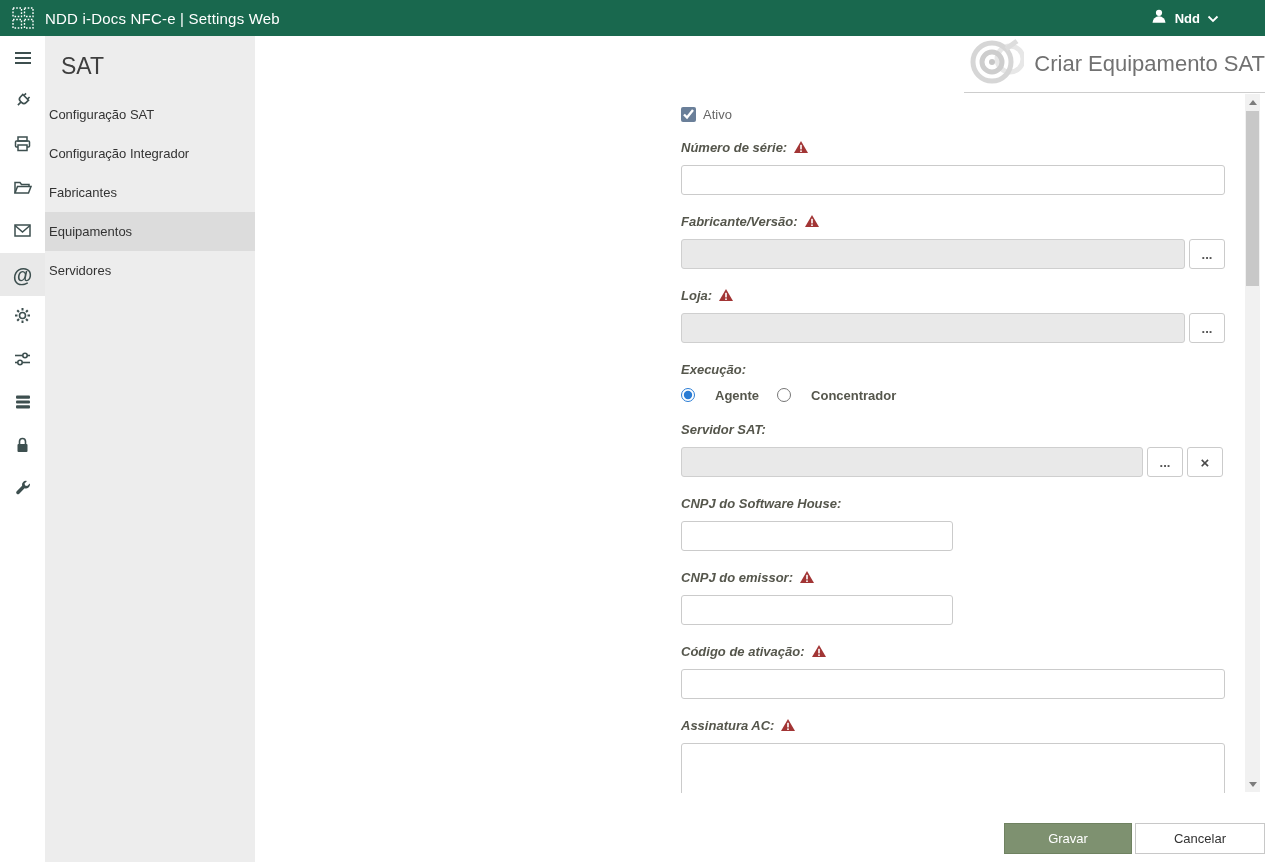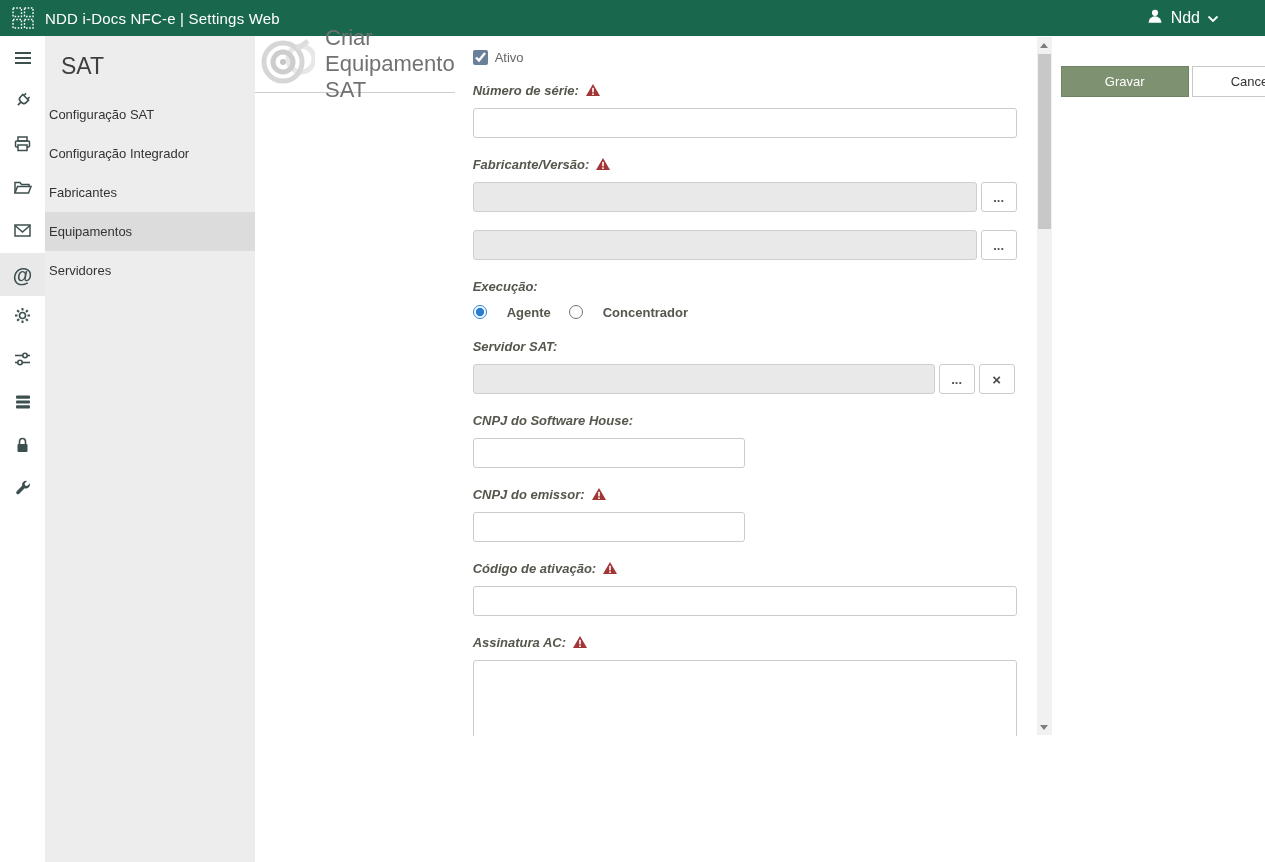--- a/index.html
+++ b/index.html
@@ -10,39 +10,39 @@
   }
   *{margin:0;padding:0;box-sizing:border-box;}
   html,body{width:1265px;height:862px;overflow:hidden;}
   body{font-family:"Liberation Sans",sans-serif;background:#fff;color:#333;}
 
   
   .topbar{height:36px;background:var(--topbar-green);display:flex;align-items:center;padding:0 12px;color:#fff;}
   .topbar-logo{width:22px;height:22px;margin-right:11px;flex:0 0 auto;}
   .topbar-title{font-size:15px;letter-spacing:.2px;}
   .topbar-right{margin-left:auto;display:flex;align-items:center;gap:7px;padding-right:34px;cursor:pointer;}
-  .topbar-user{font-size:16px;}
+  .topbar-user{font-size:13px;font-weight:bold;}
 
   
   .shell{display:flex;height:826px;}
 
   
   .rail{width:45px;background:#fff;display:flex;flex-direction:column;padding-top:2px;flex:0 0 auto;}
   .rail-item{height:43px;display:flex;align-items:center;justify-content:center;cursor:pointer;color:#3d4f4f;}
   .rail-item.active{background:#e9e9e9;}
   .at-glyph{font-size:20px;font-weight:600;color:#3d4f4f;line-height:1;}
 
   
   .sidebar{width:210px;background:#ededed;flex:0 0 auto;}
   .sidebar-title{font-size:23px;color:#3f3f3f;padding:17px 16px 15px 16px;}
   .side-item{padding:12px 4px;font-size:13px;color:#333;cursor:pointer;}
   .side-item.active{background:#dcdcdc;}
 
   
-  .main{flex:1;display:flex;flex-direction:row;min-width:0;background:#fff;}
+  .main{flex:1;display:flex;flex-direction:column;min-width:0;background:#fff;align-items:flex-end;}
   .main-header{height:57px;display:flex;align-items:center;border-bottom:1px solid #cdcdcd;padding-left:2px;}
   .page-title{font-size:22px;color:#717171;margin-left:10px;}
 
   .content-wrap{position:relative;height:700px;}
   .content{height:100%;overflow:hidden;padding:12px 40px 0 18px;}
 
   
   .scrollbar{position:absolute;top:1px;right:5px;width:15px;height:698px;background:#f1f1f1;}
   .sb-btn{height:16px;display:flex;align-items:center;justify-content:center;cursor:pointer;}
   .sb-btn.bottom{position:absolute;bottom:0;left:0;right:0;}
@@ -272,20 +272,30 @@
                 </svg>
             </span>
           </div>
           <div class="input-row">
             <input type="text" class="text-input w-mid" disabled="" style="">
             <button class="icon-btn">...</button>
           </div>
         </div>
 
         <div class="field">
+          <div class="field-label">
+            <span>Loja:</span>
+            <span class="warn">
+              <svg width="14" height="12" viewBox="0 0 14 12">
+                  <path d="M7 0 L14 12 L0 12 Z" fill="#a23535"></path>
+                  <rect x="6.2" y="3.8" width="1.6" height="4.6" fill="#fff"></rect>
+                  <rect x="6.2" y="9.4" width="1.6" height="1.6" fill="#fff"></rect>
+                </svg>
+            </span>
+          </div>
           <div class="input-row">
             <input type="text" class="text-input w-mid" disabled="" style="">
             <button class="icon-btn">...</button>
           </div>
         </div>
 
         <div class="field">
           <div class="field-label">
             <span>Execução:</span>
           </div>

